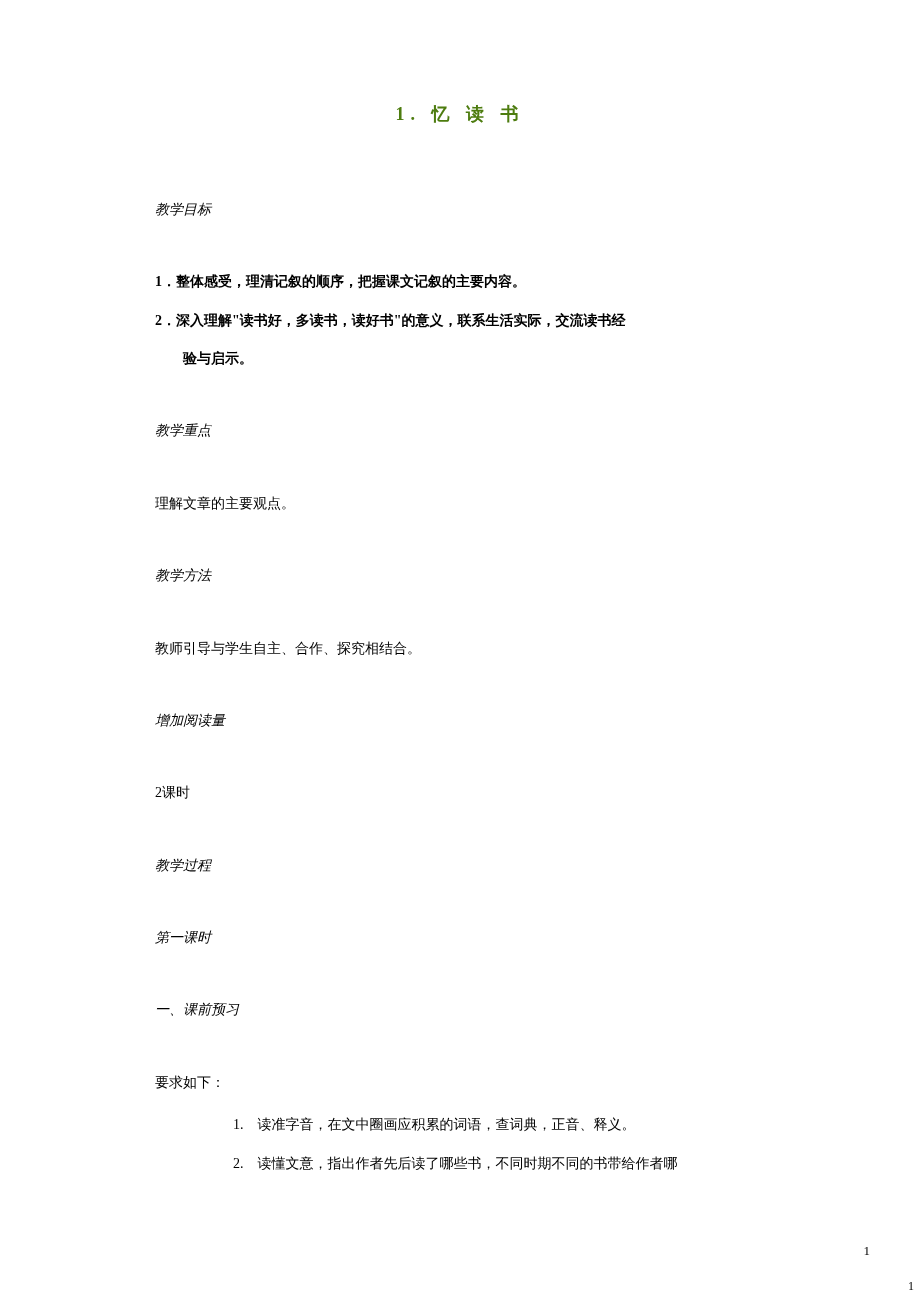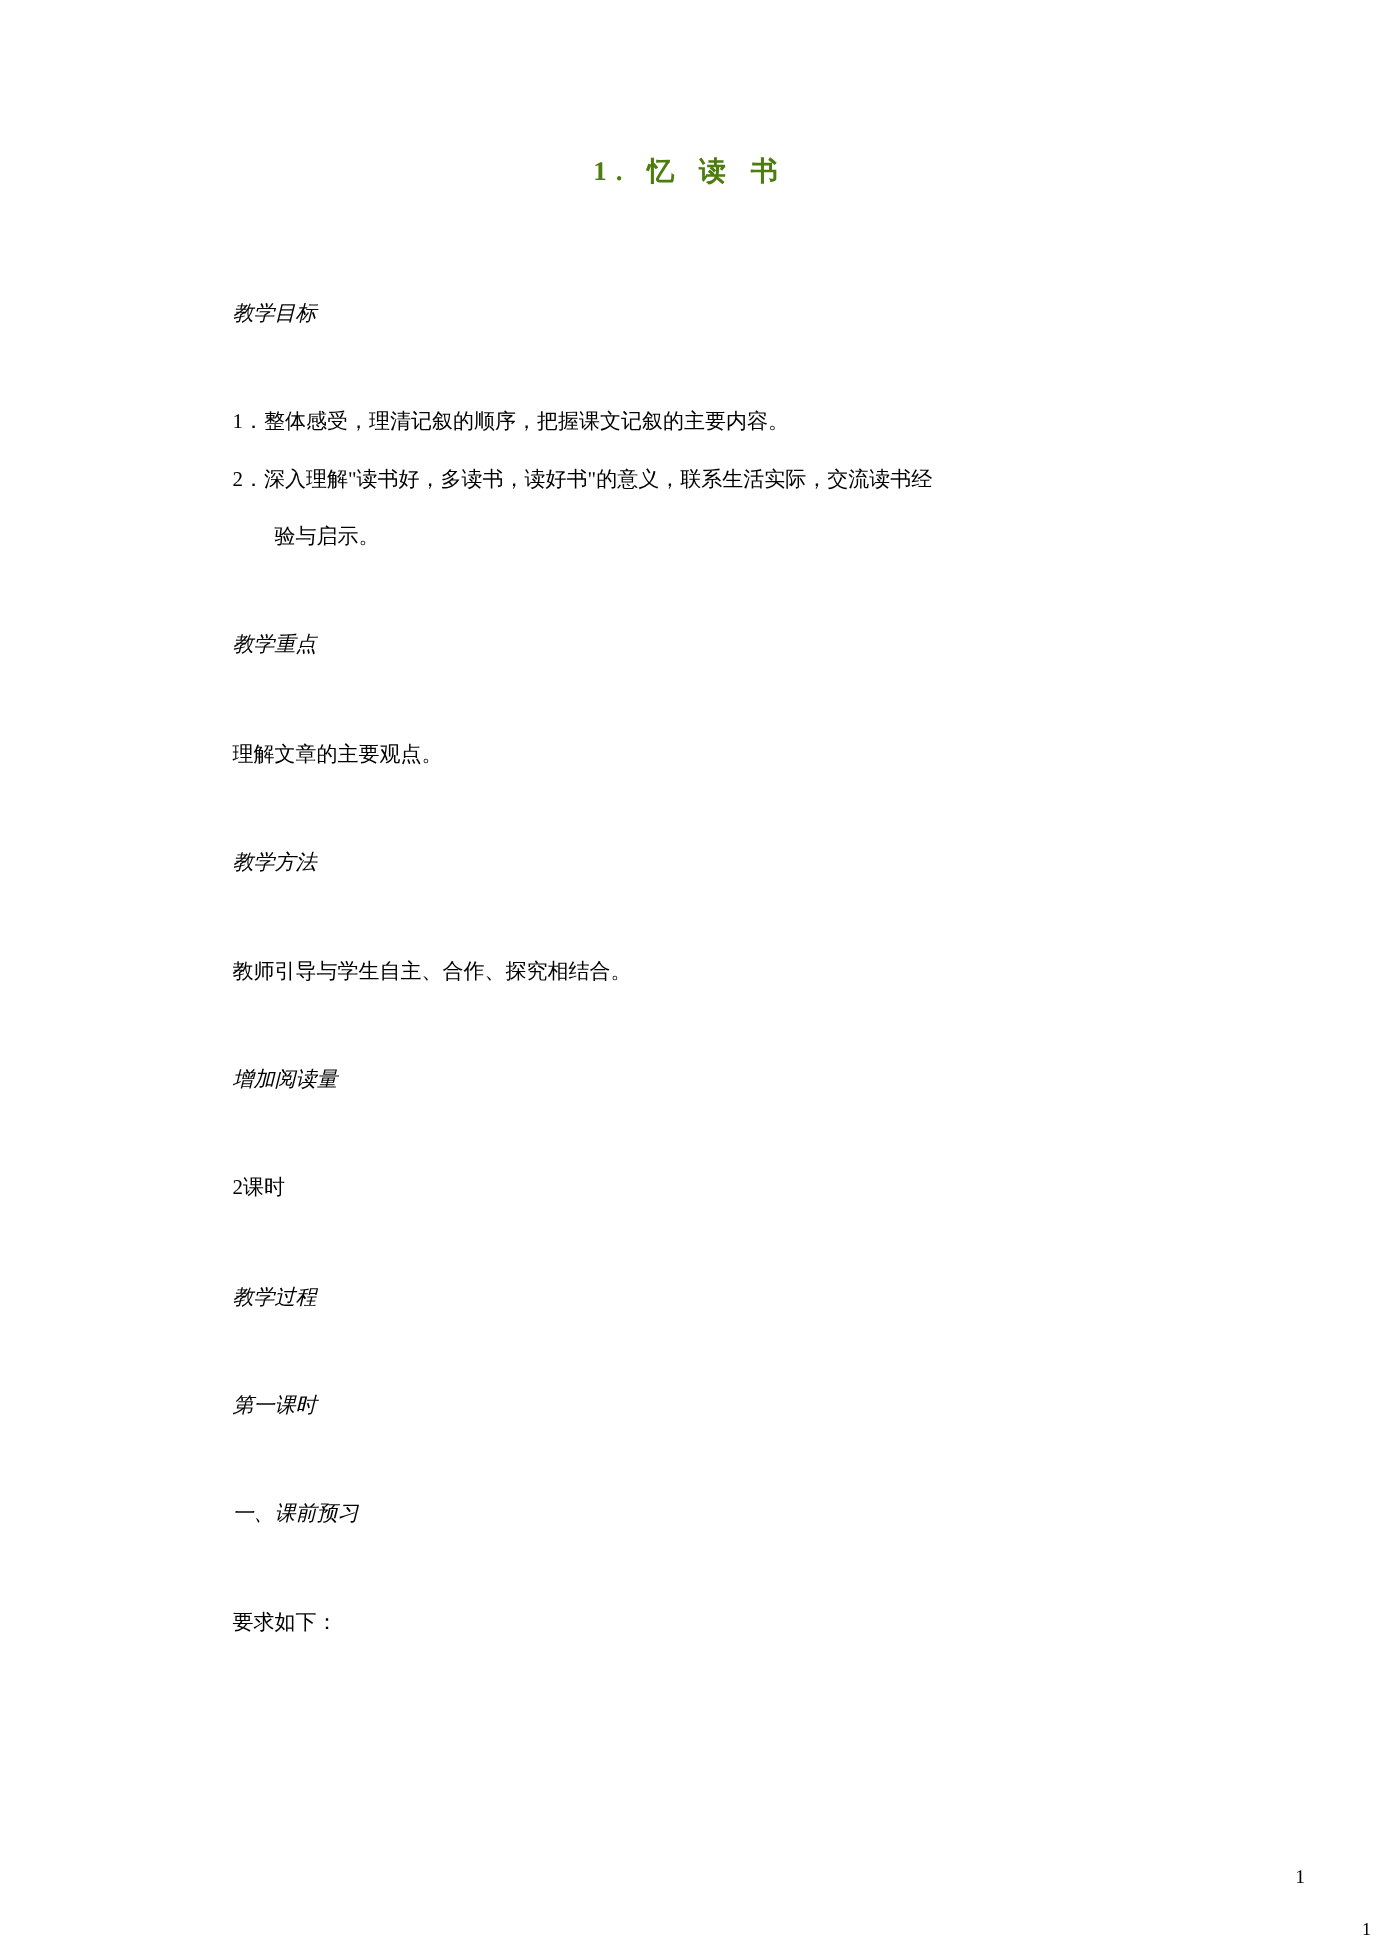--- a/index.html
+++ b/index.html
@@ -42,20 +42,21 @@
       padding-left: 78px;
     }
     .numbered-item-first {
       margin-bottom: 16px;
     }
     .para {
       margin-bottom: 50px;
     }
     .block {
       margin-bottom: 50px;
+      font-weight: bold;
     }
     .page-number-right {
       position: absolute;
       bottom: 40px;
       right: 50px;
       font-size: 13px;
     }
     .page-number-corner {
       position: absolute;
       bottom: 6px;
@@ -90,16 +91,18 @@
 
 <div class="section-heading">教学过程</div>
 
 <div class="section-heading">第一课时</div>
 
 <div class="section-heading">一、课前预习</div>
 
 <div class="para" style="margin-bottom:20px;">要求如下：</div>
 
 <div>
+  <div class="numbered-item numbered-item-first">1.　读准字音，在文中圈画应积累的词语，查词典，正音、释义。</div>
+  <div class="numbered-item">2.　读懂文意，指出作者先后读了哪些书，不同时期不同的书带给作者哪</div>
 </div>
 
 <div class="page-number-right">1</div>
 <div class="page-number-corner">1</div>
 
 </body></html>

